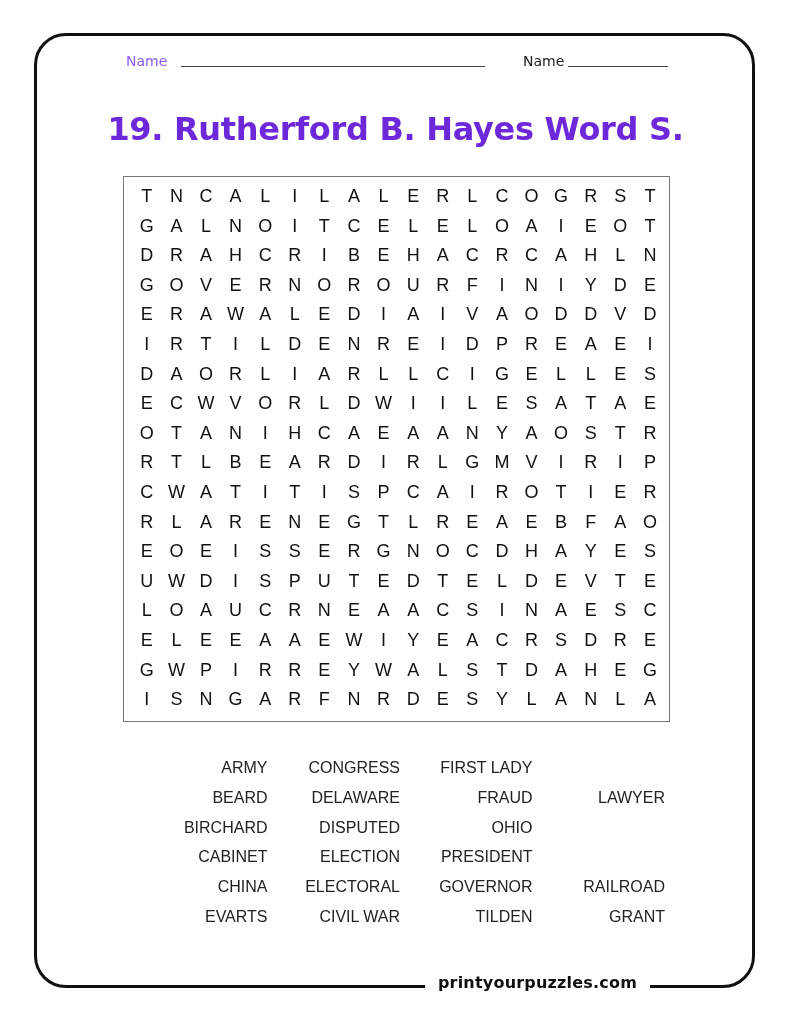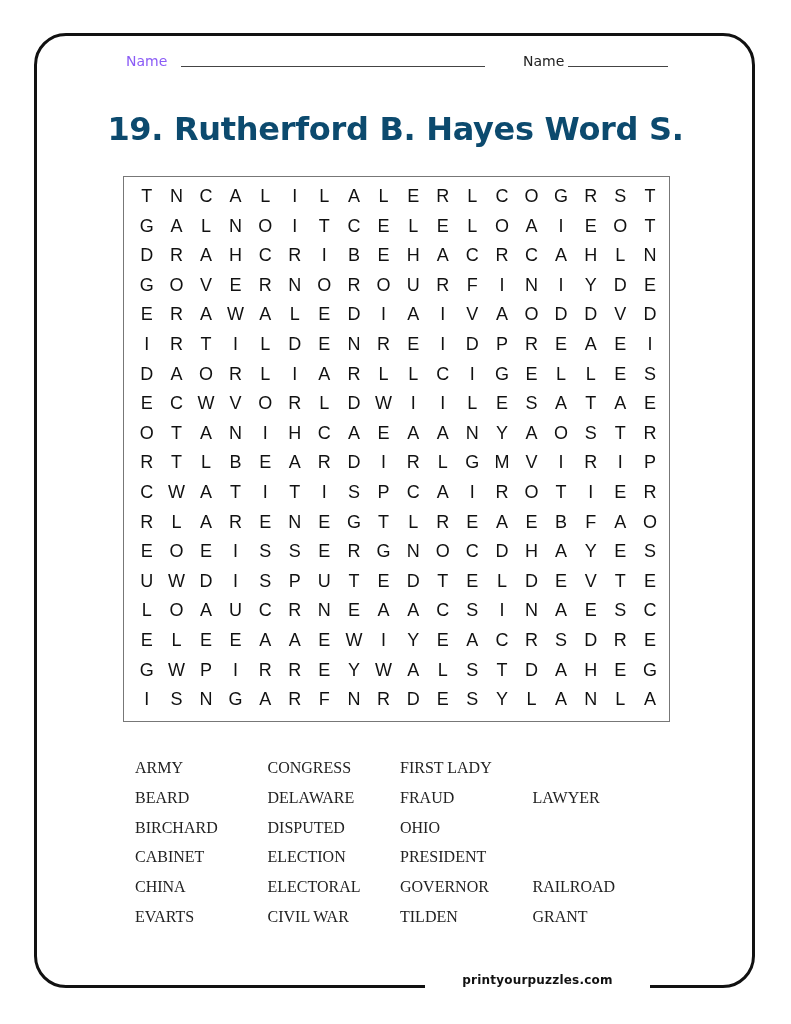--- a/index.html
+++ b/index.html
@@ -6,41 +6,41 @@
   body { width: 791px; height: 1024px; position: relative; overflow: hidden; font-family: "Liberation Sans", sans-serif; color: #111; }
   .frame {
     position: absolute; left: 34px; top: 33px; width: 721px; height: 955px;
     border: 3px solid #111; border-radius: 32px; box-sizing: border-box;
   }
   .footer-gap {
     position: absolute; left: 425px; top: 980px; width: 225px; height: 14px; background: #fff;
   }
   .footer-text {
     position: absolute; left: 425px; top: 973px; width: 225px; text-align: center;
-    font-family: "DejaVu Sans", sans-serif; font-weight: bold; font-size: 12px; color: #111; letter-spacing: 0.2px;
+    font-family: "DejaVu Sans", sans-serif; font-weight: bold; font-size: 16px; color: #111; letter-spacing: 0.2px;
   }
   .name-label { position: absolute; left: 126px; top: 53px; font-family: "DejaVu Sans", sans-serif; font-size: 14px; color: #8b5cf6; }
   .name-line { position: absolute; left: 181px; top: 66px; width: 304px; border-top: 1.5px solid #444; }
   .date-label { position: absolute; left: 523px; top: 53px; font-family: "DejaVu Sans", sans-serif; font-size: 14px; color: #222; }
   .date-line { position: absolute; left: 568px; top: 66px; width: 100px; border-top: 1.5px solid #444; }
   .title {
     position: absolute; left: 0; top: 110px; width: 791px; text-align: center;
-    font-family: "DejaVu Sans", sans-serif; font-weight: bold; font-size: 32px; color: #0c4a6e; letter-spacing: -0.3px;
+    font-family: "DejaVu Sans", sans-serif; font-weight: bold; font-size: 32px; color: #6d28d9; letter-spacing: -0.3px;
   }
   .grid {
     position: absolute; left: 123px; top: 176px; width: 547px; height: 546px;
     border: 1.5px solid #777; box-sizing: border-box;
   }
   .grid-row { position: absolute; left: 8px; height: 29.6px; display: flex; }
   .cell {
     width: 29.6px; text-align: center; font-family: "Liberation Sans", sans-serif; font-size: 18px; color: #111; line-height: 29.6px;
   }
   .wordlist { position: absolute; left: 135px; top: 757px; width: 530px; }
   .word-row { display: flex; height: 29.8px; }
-  .word { width: 132.5px; text-align: left; font-family: Liberation Serif, serif; font-size: 16px; color: #222; line-height: 22px; }
+  .word { width: 132.5px; text-align: right; font-family: Liberation Sans, sans-serif; font-size: 16px; color: #222; line-height: 22px; }
 </style>
 </head>
 <body>
 
 <div class="frame"></div>
 <div class="footer-gap"></div>
 <div class="footer-text">printyourpuzzles.com</div>
 
 <div class="name-label">Name</div>
 <div class="name-line"></div>

